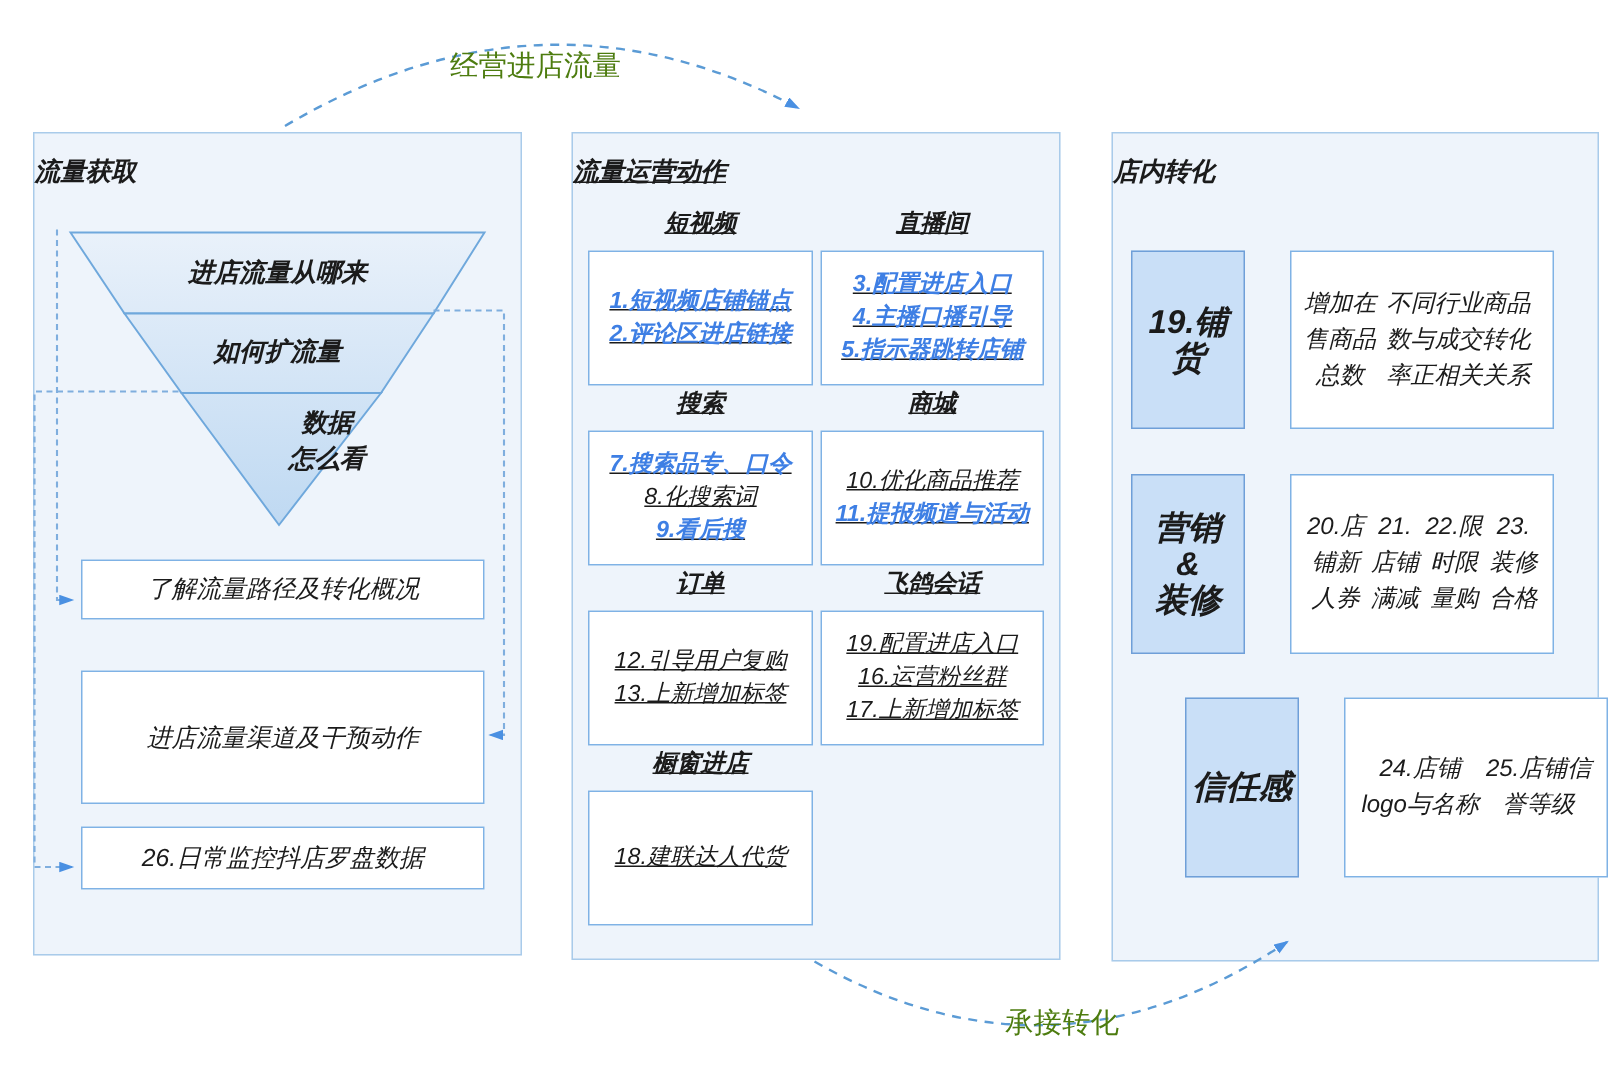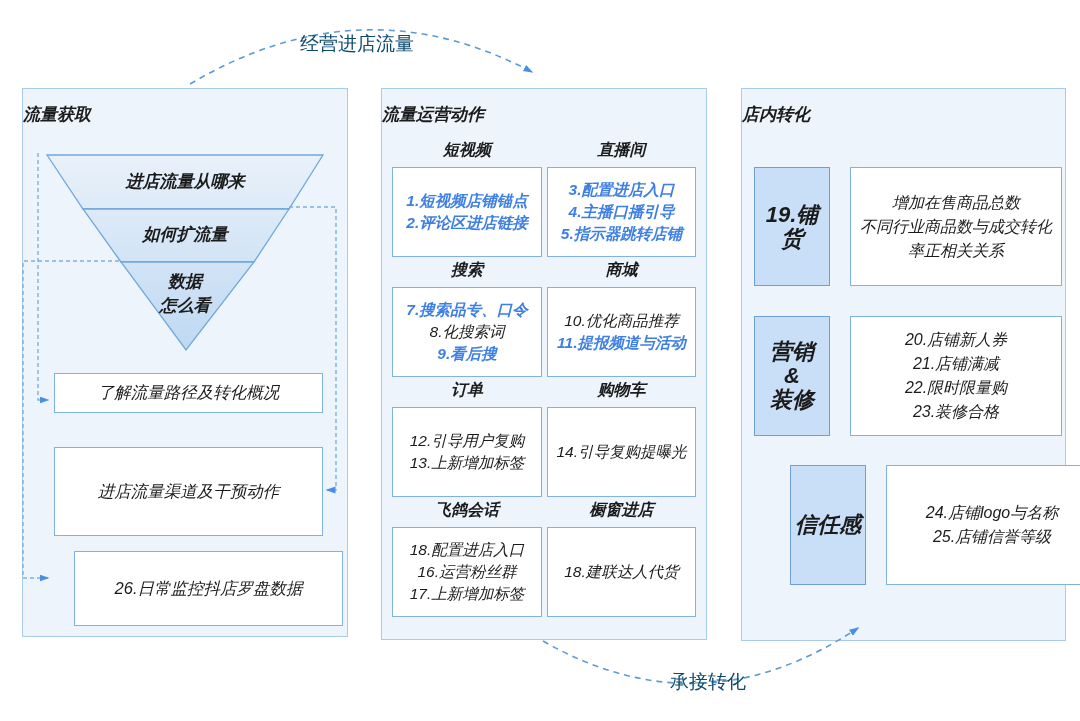--- a/index.html
+++ b/index.html
@@ -12,21 +12,21 @@
     --funnel-border:#6FA8DC;
     --text-dark:#1B1B1B;
   }
   html,body{margin:0;padding:0;background:#fff;}
   #canvas{
     position:relative;width:1080px;height:721px;background:#ffffff;overflow:hidden;
     font-family:"Liberation Sans","DejaVu Sans",sans-serif;color:var(--text-dark);
   }
   .panel{position:absolute;background:var(--panel-bg);border:1.5px solid var(--panel-border);box-sizing:border-box;}
   #left-panel{left:22px;top:88px;width:326px;height:549px;}
-  #middle-panel{left:381px;top:88px;width:326px;height:552px;}
+  #middle-panel{left:381px;top:88px;width:326px;height:552px;text-decoration:underline;}
   #right-panel{left:741px;top:88px;width:325px;height:553px;}
   .panel-title{margin-top:14px;font-style:italic;font-weight:bold;font-size:17px;line-height:24px;}
   
   #funnel-svg{position:absolute;left:0;top:0;width:326px;height:549px;}
   .funnel-label{position:absolute;width:100%;text-align:center;font-style:italic;font-weight:bold;font-size:17px;line-height:24px;white-space:pre-line;pointer-events:none;}
   .lbox{
     position:absolute;left:31px;width:269px;background:#fff;border:1.5px solid var(--box-border);
     box-sizing:border-box;display:flex;align-items:center;justify-content:center;text-align:center;
     font-style:italic;font-size:16.5px;
   }
@@ -41,27 +41,27 @@
   .box .line{width:100%;}
   .box .line.em{color:var(--accent-blue);font-weight:bold;}
   
   .rrow{position:absolute;left:12px;width:302px;}
   .rlabel{
     position:absolute;left:0;top:0;width:76px;height:100%;background:var(--label-fill);
     border:1.5px solid #6F9FD8;box-sizing:border-box;display:flex;align-items:center;justify-content:center;
     text-align:center;font-style:italic;font-weight:bold;font-size:22px;line-height:24px;white-space:pre-line;
   }
   .rbox{
-    position:absolute;left:96px;top:0;width:212px;height:100%;background:#fff;border:1.5px solid var(--box-border);
-    box-sizing:border-box;display:flex;flex-direction:column;align-items:center;justify-content:center;
+    position:absolute;left:106px;top:0;width:176px;height:100%;background:#fff;border:1.5px solid var(--box-border);
+    box-sizing:border-box;display:flex;flex-direction:row;align-items:center;justify-content:center;
     text-align:center;font-style:italic;font-size:16px;line-height:24px;padding:2px 8px;
   }
   
   #arrow-layer{position:absolute;left:0;top:0;width:1080px;height:721px;z-index:5;pointer-events:none;}
-  .flow-label{position:absolute;z-index:6;font-size:19px;color:#0c4a6e;}
+  .flow-label{position:absolute;z-index:6;font-size:19px;color:#4d7c0f;}
 </style>
 </head>
 <body>
 
 <div id="canvas">
 
   <div class="panel" id="left-panel">
     <div class="panel-title">流量获取</div>
 
     <svg id="funnel-svg" viewBox="0 0 326 549">
@@ -70,26 +70,26 @@
           <stop offset="0" stop-color="#E9F1FA"></stop>
           <stop offset="1" stop-color="#BFD9F2"></stop>
         </linearGradient>
       </defs>
       <polygon points="24,66 300,66 266,120 60,120" fill="url(#fg)" stroke="#6FA8DC" stroke-width="1.3"></polygon>
       <polygon points="60,120 266,120 231,173 98,173" fill="url(#fg)" stroke="#6FA8DC" stroke-width="1.3"></polygon>
       <polygon points="98,173 231,173 163,261" fill="url(#fg)" stroke="#6FA8DC" stroke-width="1.3"></polygon>
     </svg>
     <div class="funnel-label" style="top:134px;">如何扩流量</div>
     <div class="funnel-label" style="top:81px;">进店流量从哪来</div>
-    <div class="funnel-label" style="top: 181px; white-space: pre-line;">数据
+    <div class="funnel-label" style="top: 181px; white-space: pre-line; padding-left: 33px;">数据
 怎么看</div>
 
     <div class="lbox" style="top:284px;height:40px;">了解流量路径及转化概况</div>
     <div class="lbox" style="top:358px;height:89px;">进店流量渠道及干预动作</div>
-    <div class="lbox" style="top:462px;height:75px;margin-left:20px;">26.日常监控抖店罗盘数据</div>
+    <div class="lbox" style="top:462px;height:42px;">26.日常监控抖店罗盘数据</div>
   </div>
 
   <div class="panel" id="middle-panel">
     <div class="panel-title">流量运营动作</div>
     <div class="mid-grid">
       <div class="sec">
         <h3>短视频</h3>
         <div class="box">
             <div class="line em">1.短视频店铺锚点</div>
             <div class="line em">2.评论区进店链接</div>
@@ -119,29 +119,23 @@
           </div>
       </div>
       <div class="sec">
         <h3>订单</h3>
         <div class="box">
             <div class="line">12.引导用户复购</div>
             <div class="line">13.上新增加标签</div>
           </div>
       </div>
       <div class="sec">
-        <h3>购物车</h3>
-        <div class="box">
-            <div class="line">14.引导复购提曝光</div>
-          </div>
-      </div>
-      <div class="sec">
         <h3>飞鸽会话</h3>
         <div class="box">
-            <div class="line">18.配置进店入口</div>
+            <div class="line">19.配置进店入口</div>
             <div class="line">16.运营粉丝群</div>
             <div class="line">17.上新增加标签</div>
           </div>
       </div>
       <div class="sec">
         <h3>橱窗进店</h3>
         <div class="box">
             <div class="line">18.建联达人代货</div>
           </div>
       </div>

